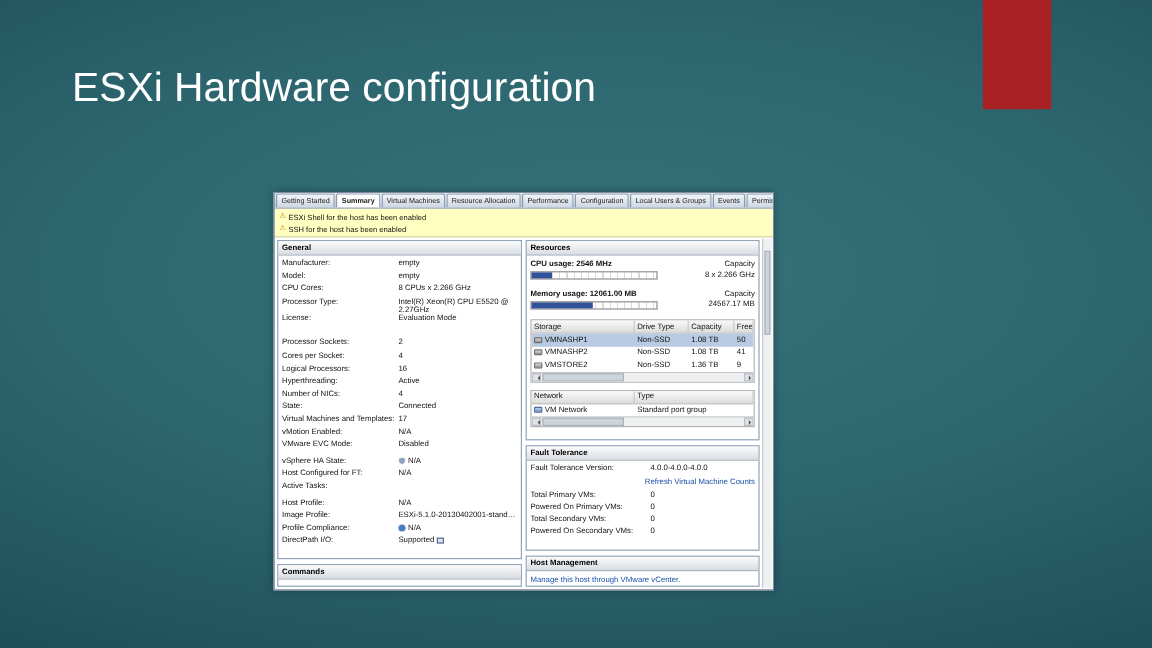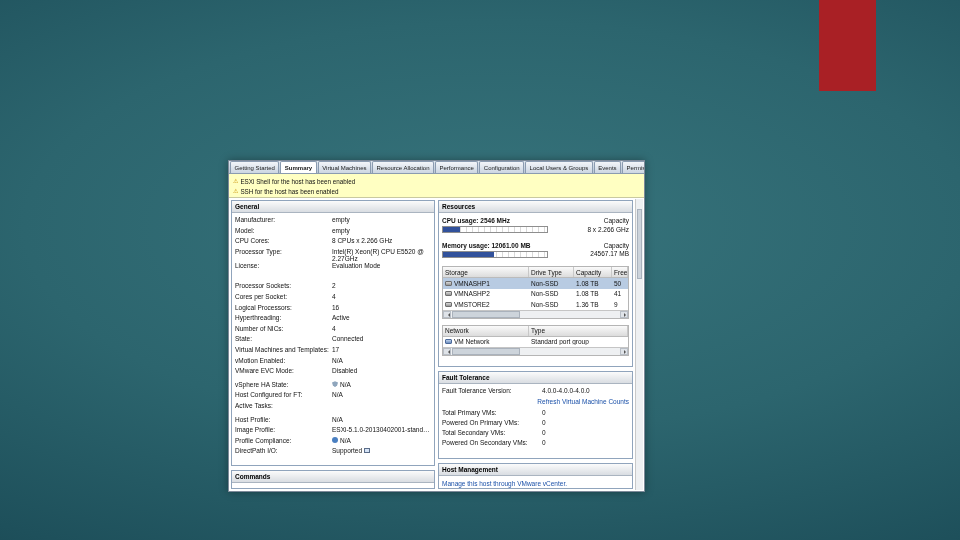--- a/index.html
+++ b/index.html
@@ -92,20 +92,21 @@
   .ft-label { flex:0 0 100px; }
   .ft-link { text-align:right; color:#1a50a8; margin:1px 0 4px 0; }
   .hm-body { padding:4px 3px; }
   .link { color:#1a50a8; }
 </style>
 </head>
 <body>
 
 <div class="slide">
   <div class="red-accent" style="background: rgb(169, 32, 37);"></div>
+  <div class="title">ESXi Hardware configuration</div>
 
   <div class="shot">
 
     <div class="tabbar" id="tabs">
   <span class="tab"><span>Getting Started</span></span>
 
   <span class="tab active"><span>Summary</span></span>
 
   <span class="tab"><span>Virtual Machines</span></span>
 

